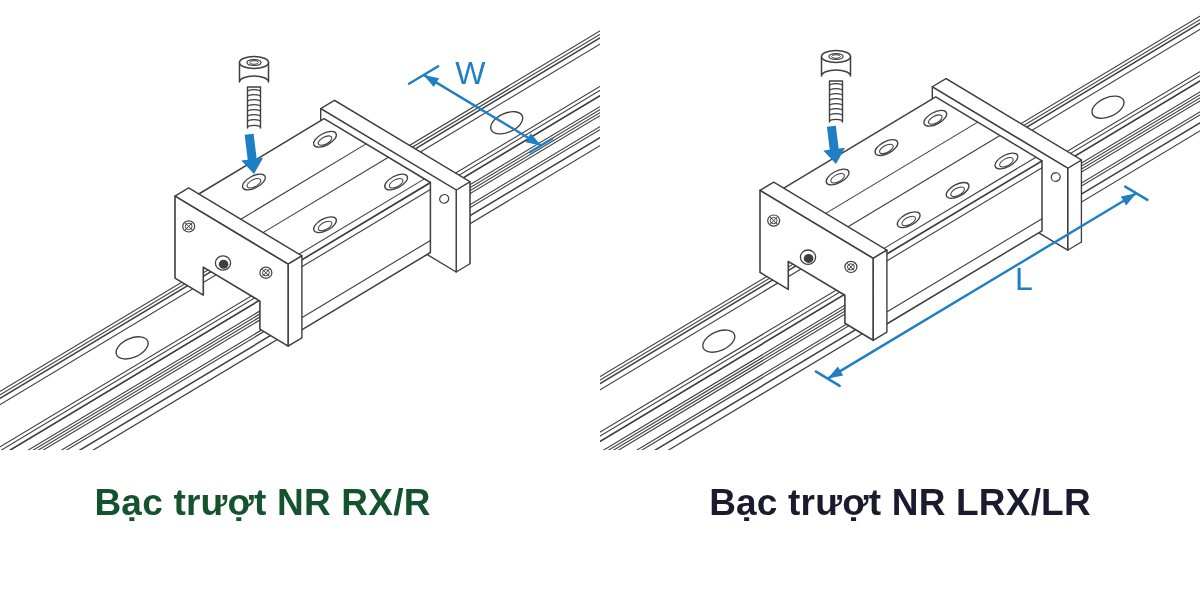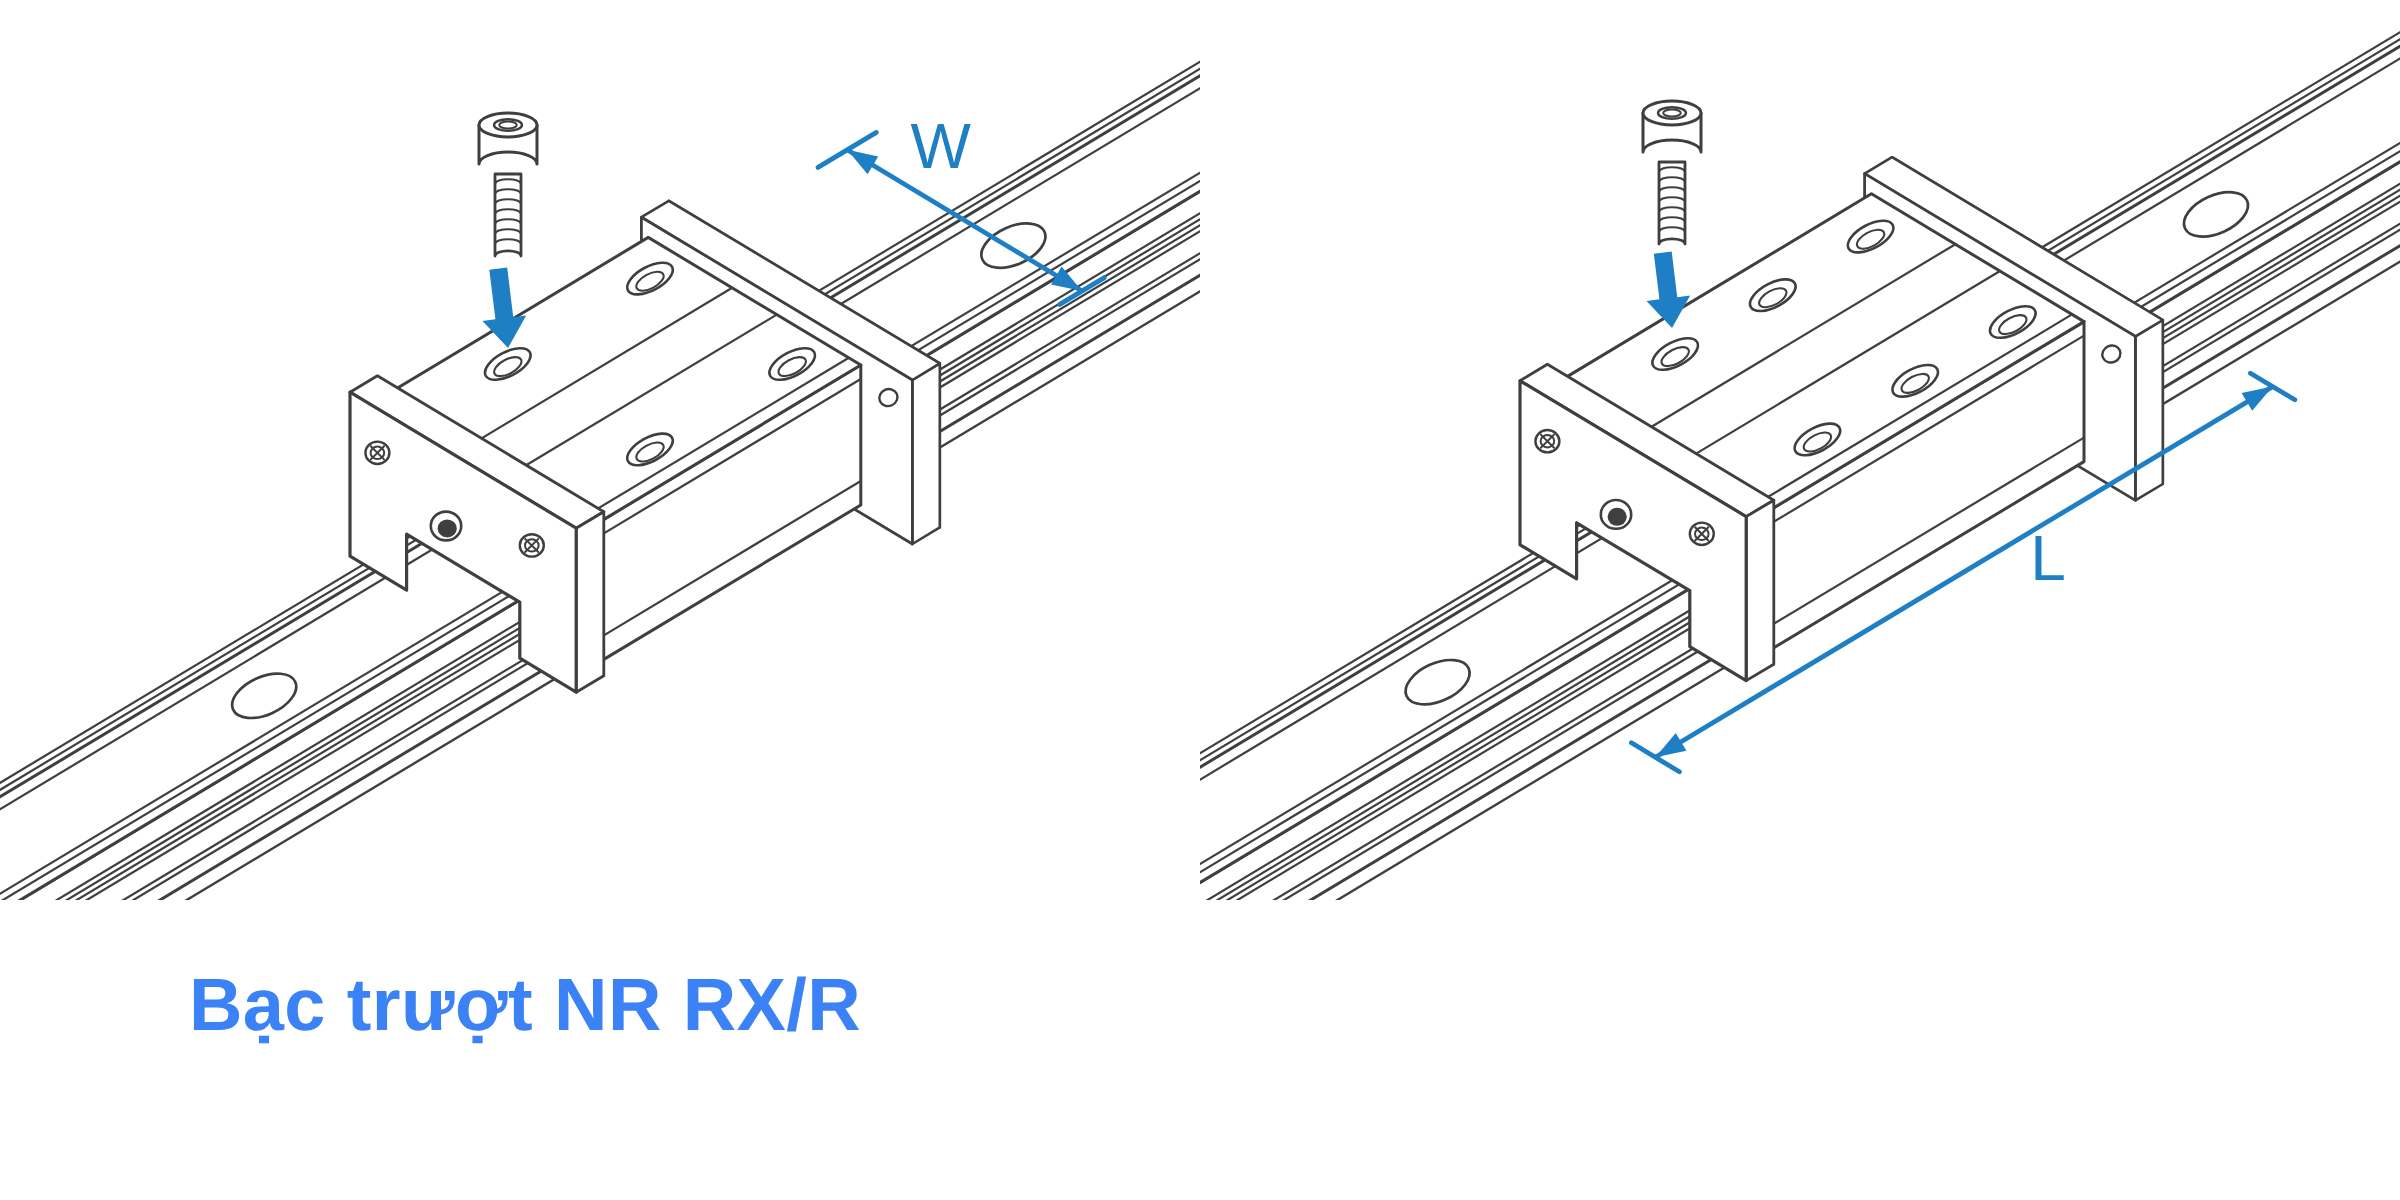--- a/index.html
+++ b/index.html
@@ -107,21 +107,21 @@
         </g>
         <g>
           <path d="M423.6 74.9L541.0 145.5" stroke="#1f7fc4" stroke-width="2.4" fill="none"></path>
           <path d="M423.6 74.9L433.8 87.1L439.1 78.2Z" fill="#1f7fc4"></path>
           <path d="M541.0 145.5L525.5 142.2L530.8 133.3Z" fill="#1f7fc4"></path>
           <path d="M409.0 83.7L438.2 66.2" stroke="#1f7fc4" stroke-width="2.4" stroke-linecap="round"></path>
           <path d="M529.9 152.2L552.2 138.8" stroke="#1f7fc4" stroke-width="2.4" stroke-linecap="round"></path>
           <text x="470.3" y="84.2" fill="#1f7fc4" font-size="32" text-anchor="middle">W</text>
         </g>
       </svg>
-    <figcaption class="caption" style="color: #3b82f6; padding-left: 13px;">Bạc trượt NR RX/R</figcaption>
+    <figcaption class="caption" style="color: #14532d; padding-left: 13px;">Bạc trượt NR RX/R</figcaption>
   </figure>
   <figure class="panel right">
     <svg id="diagram-right" width="600" height="450" viewBox="0 0 600 450">
         <g>
           <path d="M-116.9 511.5L714.6 12.0L714.6 54.0L-116.9 553.5Z" fill="#fff" stroke="#3f3f3f" stroke-width="1.5" stroke-linejoin="round"></path>
           <path d="M-164.9 482.7L666.6 -16.9L714.6 12.0L-116.9 511.5Z" fill="#fff" stroke="#3f3f3f" stroke-width="1.5" stroke-linejoin="round"></path>
           <path d="M-164.9 479.2L666.6 -20.4" fill="none" stroke="#3f3f3f" stroke-width="1.1" stroke-linecap="round"></path>
           <path d="M-164.9 475.7L666.6 -23.9" fill="none" stroke="#3f3f3f" stroke-width="1.1" stroke-linecap="round"></path>
           <path d="M-159.7 485.8L671.7 -13.8" fill="none" stroke="#3f3f3f" stroke-width="1.1" stroke-linecap="round"></path>
           <path d="M-121.2 508.9L710.3 9.4" fill="none" stroke="#3f3f3f" stroke-width="1.1" stroke-linecap="round"></path>
@@ -206,14 +206,15 @@
         </g>
         <g>
           <path d="M227.7 378.6L536.3 193.3" stroke="#1f7fc4" stroke-width="2.4" fill="none"></path>
           <path d="M227.7 378.6L243.2 375.4L237.9 366.5Z" fill="#1f7fc4"></path>
           <path d="M536.3 193.3L526.1 205.4L520.8 196.5Z" fill="#1f7fc4"></path>
           <path d="M215.7 371.4L239.7 385.9" stroke="#1f7fc4" stroke-width="2.4" stroke-linecap="round"></path>
           <path d="M525.2 186.6L547.4 199.9" stroke="#1f7fc4" stroke-width="2.4" stroke-linecap="round"></path>
           <text x="424.0" y="289.9" fill="#1f7fc4" font-size="32" text-anchor="middle">L</text>
         </g>
       </svg>
+    <figcaption class="caption" style="color: rgb(27, 27, 48);">Bạc trượt NR LRX/LR</figcaption>
   </figure>
 </div>
 
 </body></html>

